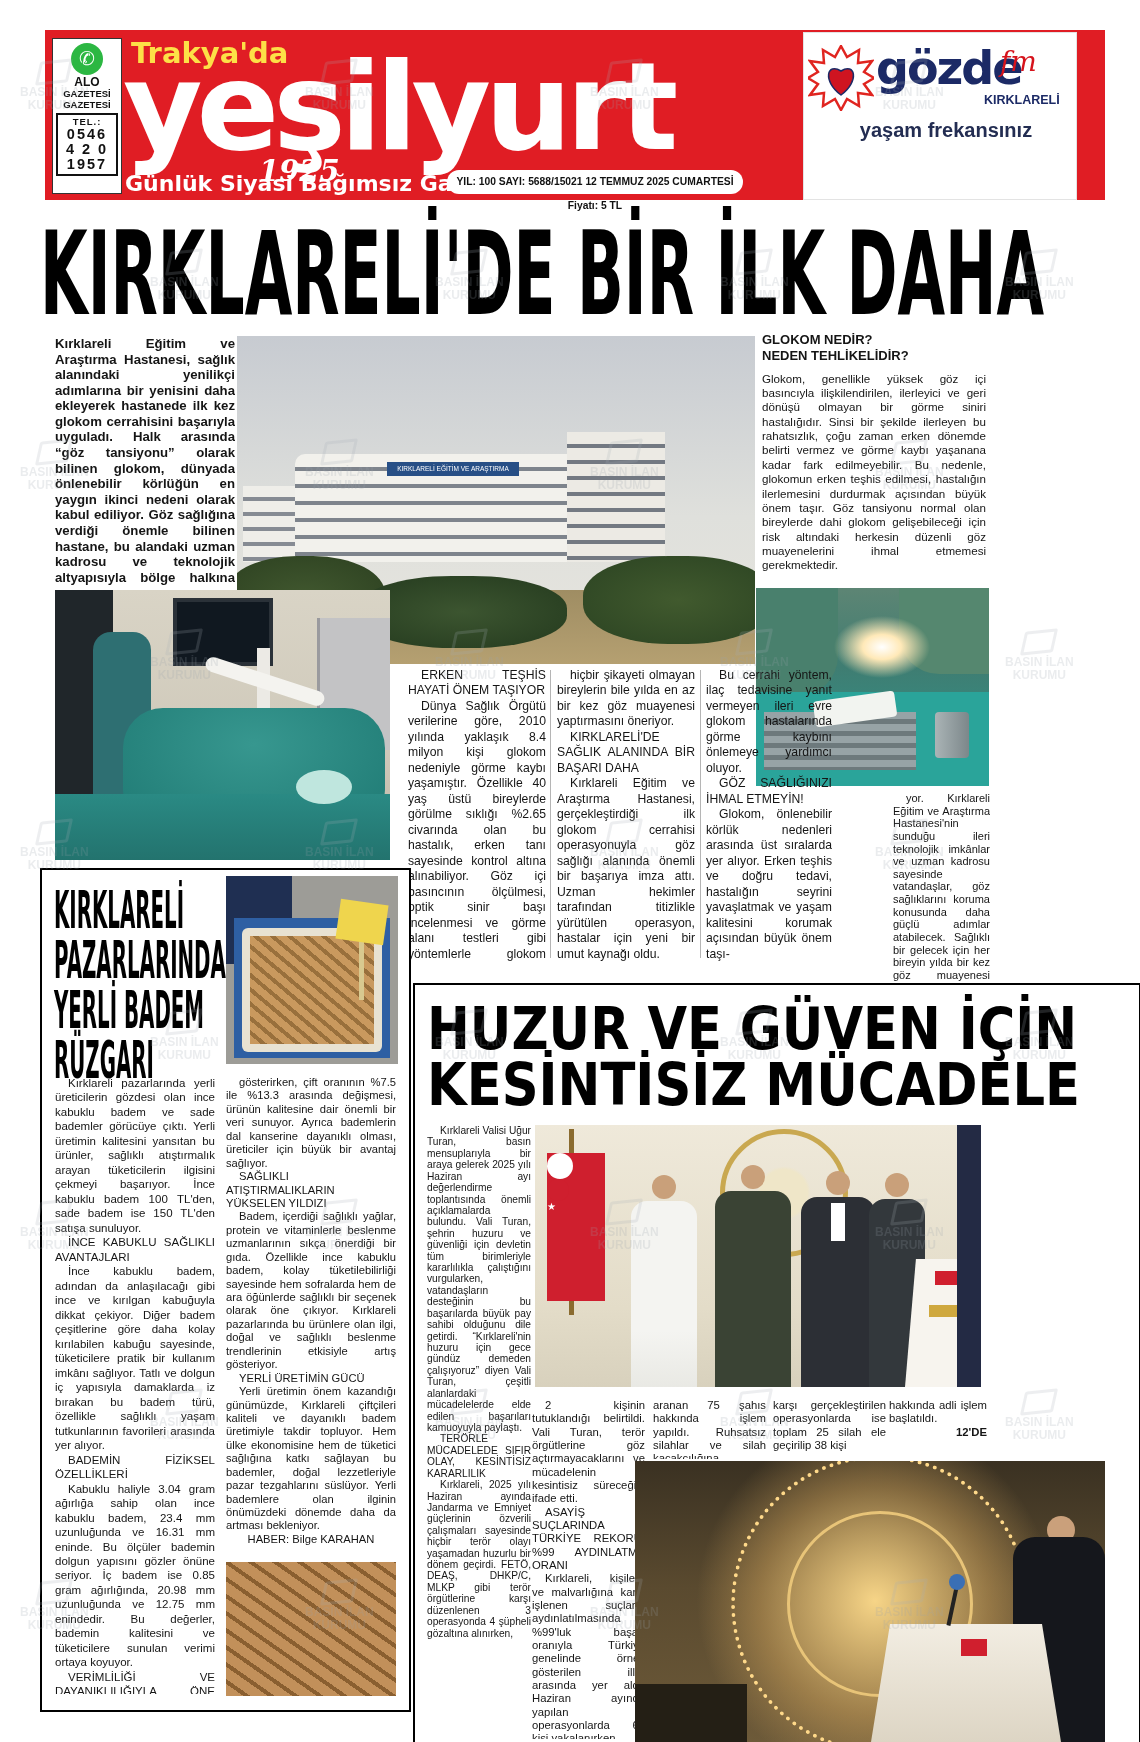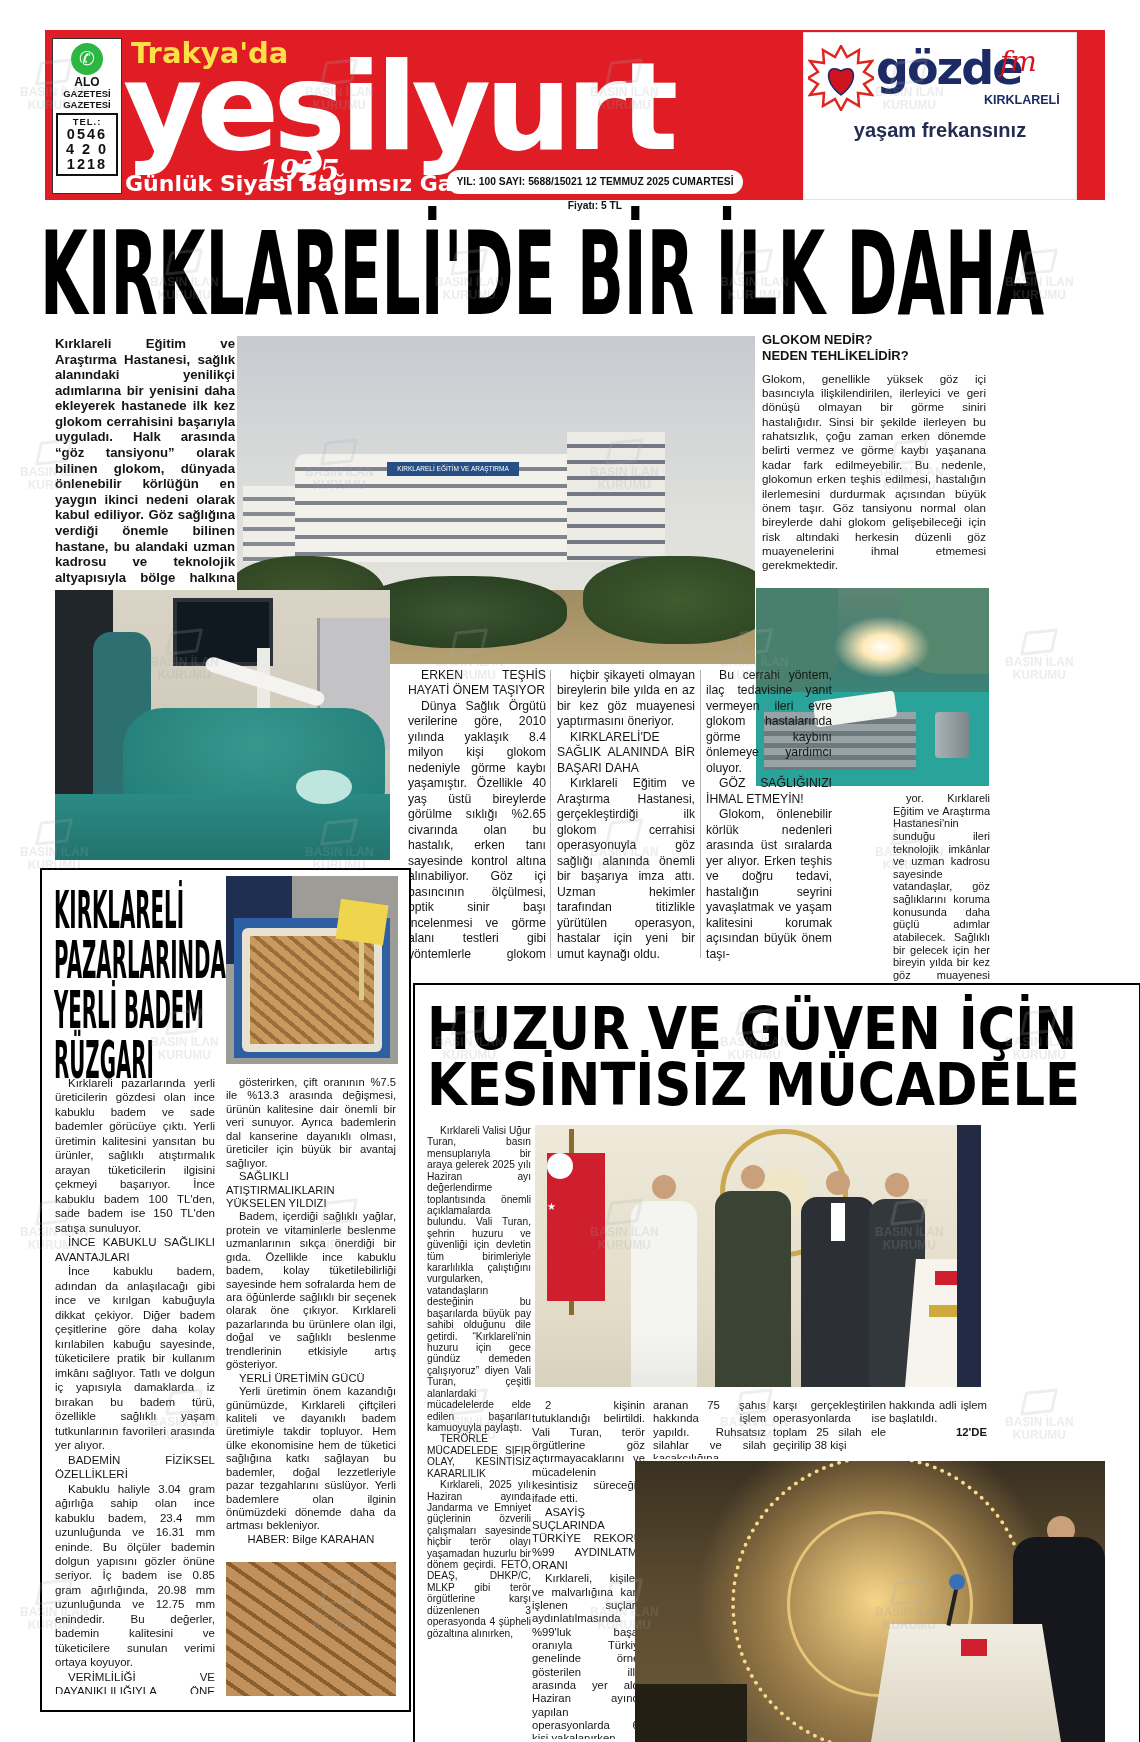--- a/index.html
+++ b/index.html
@@ -21,21 +21,21 @@
           letter-spacing:-6px;font-family:"DejaVu Sans",sans-serif;}
   .myear{position:absolute;left:214px;top:124px;color:#fff;font-style:italic;font-weight:bold;
          font-family:"DejaVu Serif",serif;font-size:29px;}
   .mtag{position:absolute;left:80px;top:141px;color:#fff;font-weight:bold;font-size:22px;font-family:"DejaVu Sans",sans-serif;}
   .datepill{position:absolute;left:402px;top:140px;width:296px;height:24px;background:#fff;border-radius:12px;
             font-size:10.3px;font-weight:bold;color:#111;text-align:center;line-height:24px;}
   .adbox{position:absolute;left:758px;top:2px;width:272px;height:166px;background:#fff;border:1px solid #e3e3e3;}
   .adbrand{position:absolute;left:72px;top:8px;font-size:46px;font-weight:bold;color:#1c2a66;letter-spacing:-2px;font-family:"DejaVu Sans",sans-serif;}
   .adfm{position:absolute;left:196px;top:12px;font-size:28px;font-weight:normal;font-style:italic;color:#d6131c;font-family:"DejaVu Serif",serif;}
   .adcity{position:absolute;left:180px;top:60px;font-size:12.5px;font-weight:bold;color:#1c2a66;}
-  .adslogan{position:absolute;left:0;top:86px;width:100%;text-align:center;font-size:20px;font-weight:bold;color:#232d52;}
+  .adslogan{position:absolute;left:6px;top:86px;width:100%;text-align:center;font-size:20px;font-weight:bold;color:#232d52;}
   .adphone{position:absolute;left:0;top:115px;width:100%;text-align:center;font-size:27px;font-weight:bold;color:#1c2a66;letter-spacing:1px;}
 
   
   .cond{display:inline-block;font-family:"DejaVu Sans",sans-serif;font-weight:bold;color:#000;
         white-space:nowrap;transform-origin:0 0;line-height:1;}
   .h1wrap{position:absolute;left:40px;top:216px;width:1070px;height:110px;}
   .h1t{font-size:116px;transform:scale(0.53,1);}
   .bdline{display:block;height:50px;}
   .bdt{font-size:55px;transform:scale(0.36,0.95);}
   .hzline{display:block;height:56px;}
@@ -156,21 +156,21 @@
   <header class="masthead">
     <div class="phonebox">
       <div class="wa">✆</div>
       <div class="pb1">ALO</div>
       <div class="pb2">GAZETESİ</div>
       <div class="pb2">GAZETESİ</div>
       <div class="telbox">
         <div class="tl">TEL.:</div>
         <div class="td">0546</div>
         <div class="td">4 2 0</div>
-        <div class="td">1218</div>
+        <div class="td">1957</div>
       </div>
     </div>
     <div class="region">Trakya'da</div>
     <div class="mtitle">yeşilyurt</div>
     <div class="myear">1925</div>
     <div class="mtag">Günlük Siyasi Bağımsız Gazete</div>
     <div class="datepill">YIL: 100   SAYI: 5688/15021   12 TEMMUZ 2025 CUMARTESİ   Fiyatı: 5 TL</div>
 
     <div class="adbox">
       <svg style="position:absolute;left:4px;top:12px" width="66" height="66" viewBox="0 0 66 66">

